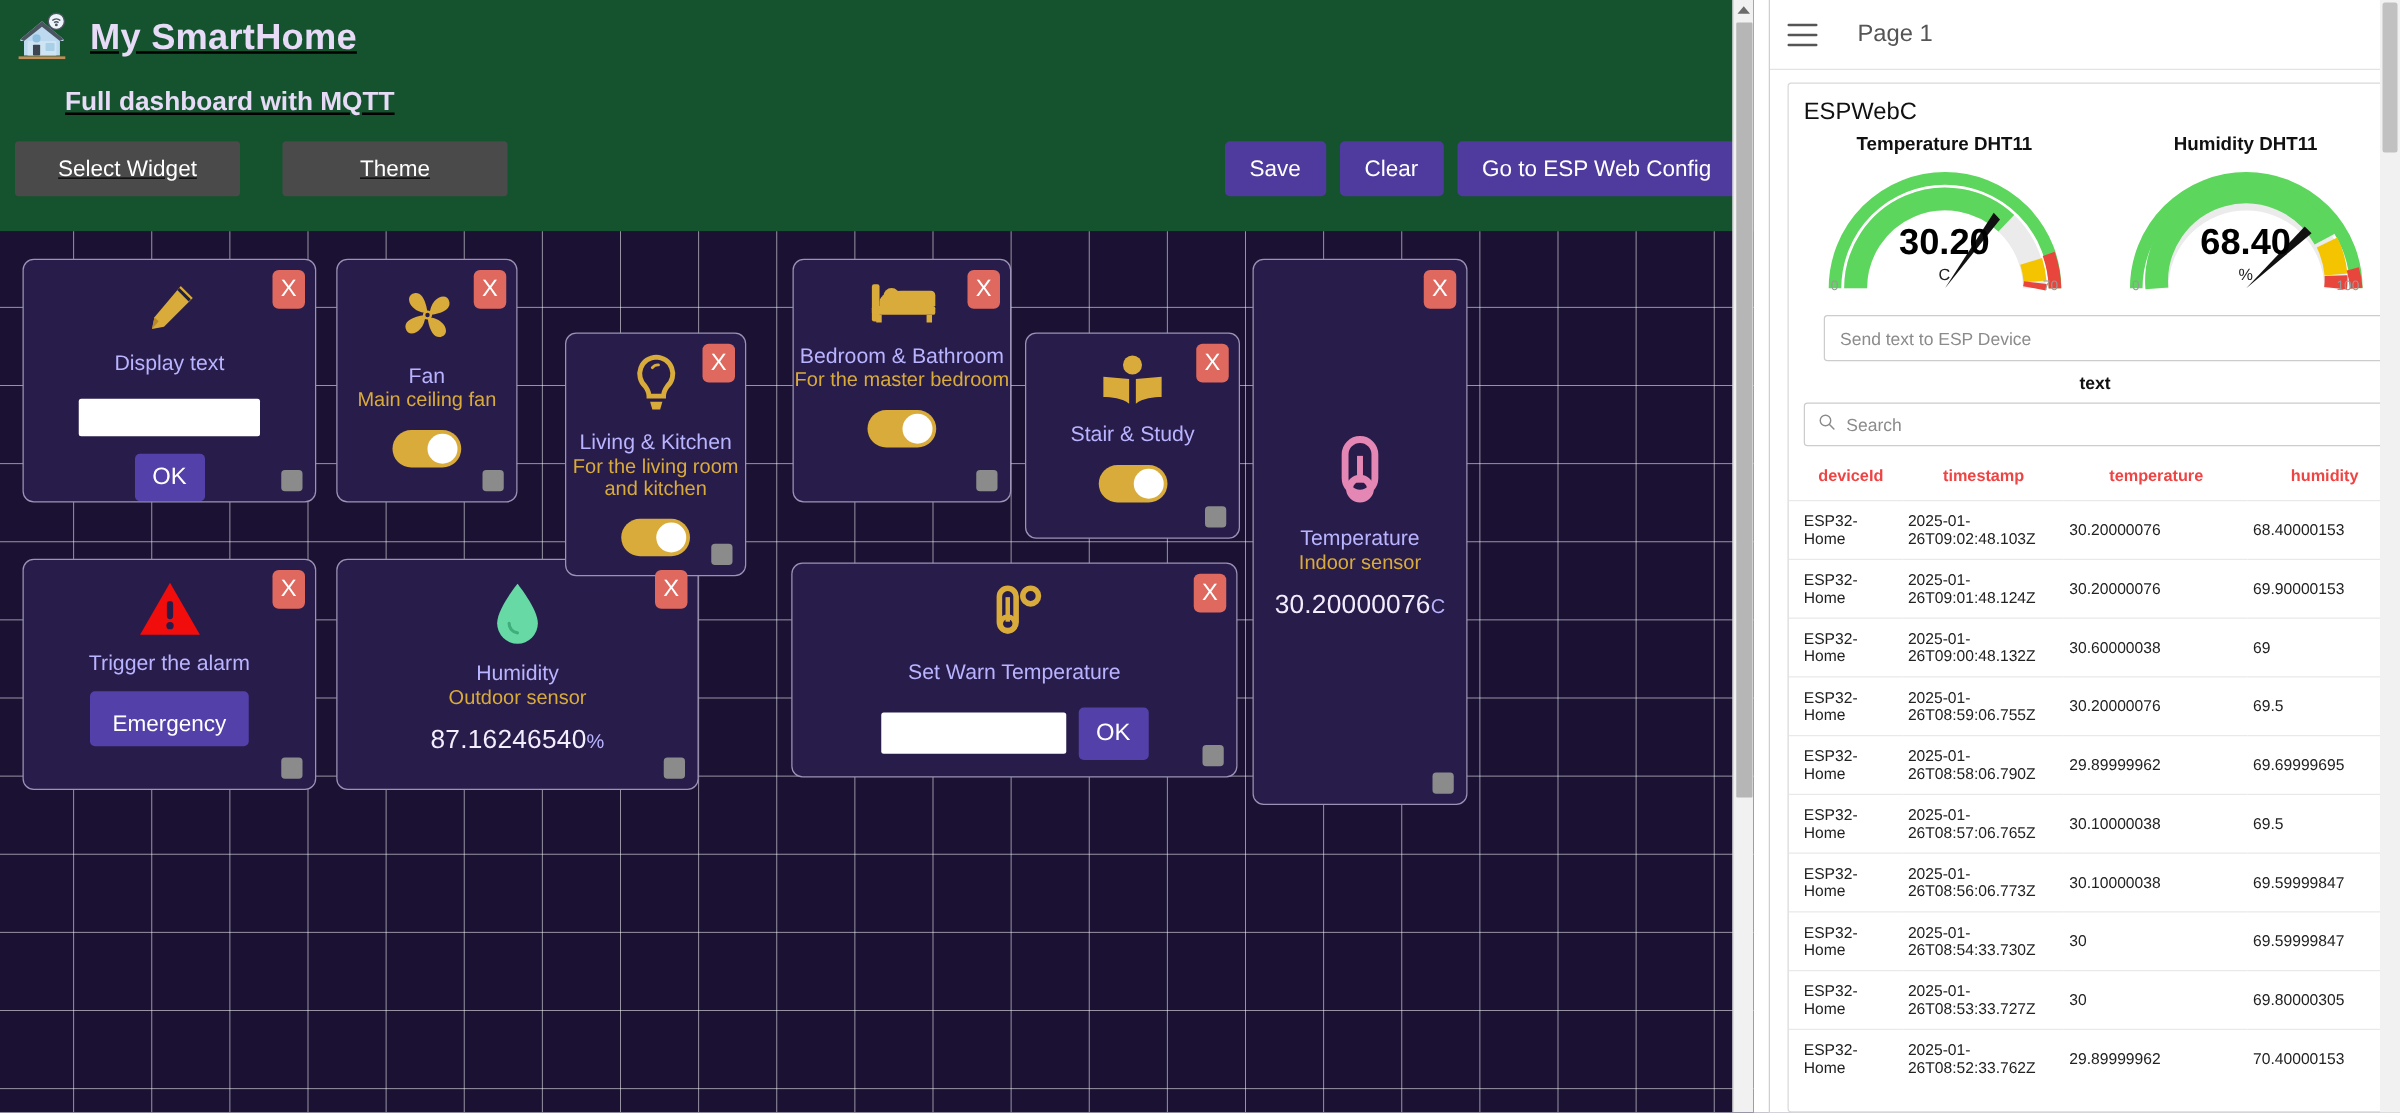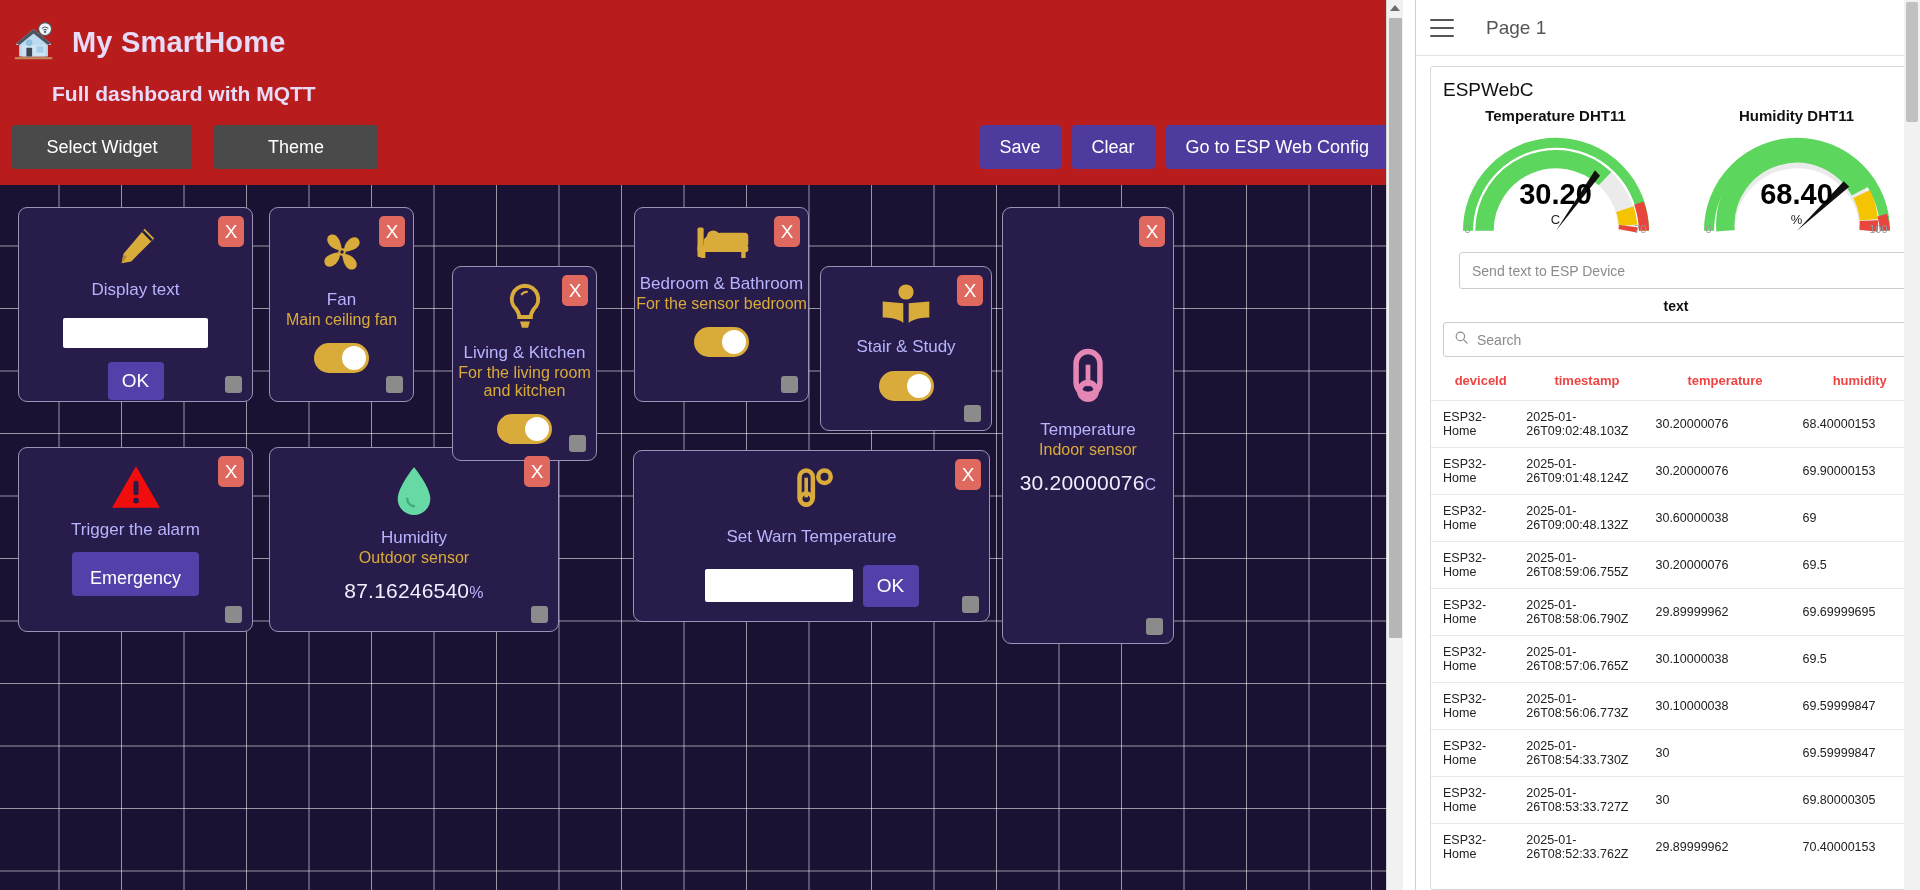--- a/index.html
+++ b/index.html
@@ -14,22 +14,23 @@
   
   #dash {
     position: relative;
     width: 1403px; height: 890px;
     background: #1e1f3d;
     overflow: hidden;
   }
   #dash-header {
     position: relative;
     height: 185px;
-    background: #b91c1c;
-    padding: 12px 0 0 0;
+    background: #14532d;
+    padding: 0 0 0 0;
+    text-decoration: underline;
   }
   .title-row { display: flex; align-items: center; padding-left: 12px; height: 60px; }
   .home-icon { width: 46px; height: 46px; margin-right: 14px; flex: none; }
   .app-title {
     font-size: 29px; font-weight: bold; color: #e7dbf7;
     letter-spacing: .2px;
   }
   .subtitle {
     font-size: 21px; font-weight: bold; color: #e7dbf7;
     padding-left: 52px; margin-top: 10px;
@@ -39,21 +40,21 @@
     margin-top: 16px; padding: 0 12px;
     position: relative; height: 50px;
   }
   .btn-gray {
     background: #4a4a4a; color: #fff; border: none;
     border-radius: 3px; height: 44px; font-size: 18px;
     font-family: "Liberation Sans", sans-serif;
     cursor: pointer; padding: 0 10px;
   }
   #btn-select-widget { width: 180px; }
-  #btn-theme { width: 164px; margin-left: 22px; }
+  #btn-theme { width: 180px; margin-left: 34px; }
   .right-btns { position: absolute; right: 14px; display: flex; gap: 11px; }
   .btn-purple {
     background: #4f3b9e; color: #fff; border: none;
     border-radius: 4px; height: 44px; font-size: 18px;
     font-family: "Liberation Sans", sans-serif;
     cursor: pointer; padding: 0 20px; white-space: nowrap;
   }
 
   
   #grid-area {
@@ -384,21 +385,21 @@
             <svg viewBox="0 0 64 42" width="56" height="40">
               <rect x="4" y="2" width="7" height="34" rx="2" fill="#d9ab3b"></rect>
               <circle cx="22" cy="13" r="7.5" fill="#d9ab3b"></circle>
               <path d="M31 8 C36 8 58 8 58 8 A4 4 0 0 1 62 12 L62 22 L11 22 L11 18 C11 12 20 8 31 8 Z" fill="#d9ab3b"></path>
               <rect x="4" y="22" width="58" height="8" rx="2" fill="#d9ab3b"></rect>
               <rect x="8" y="30" width="5" height="7" fill="#d9ab3b"></rect>
               <rect x="54" y="30" width="5" height="7" fill="#d9ab3b"></rect>
             </svg>
           </span>
           <div class="wname">Bedroom &amp; Bathroom</div>
-          <div class="wdesc">For the sensor bedroom</div>
+          <div class="wdesc">For the master bedroom</div>
           <div class="toggle"></div>
         </div>
         <div class="wresize"></div>
       </div>
 
       <div class="widget" style="left:820px; top:81px; width:172px; height:165px;">
         <div class="wx">X</div>
         <div class="wbody">
           <span class="wicon">
             <svg viewBox="0 0 58 48" width="52" height="44">

